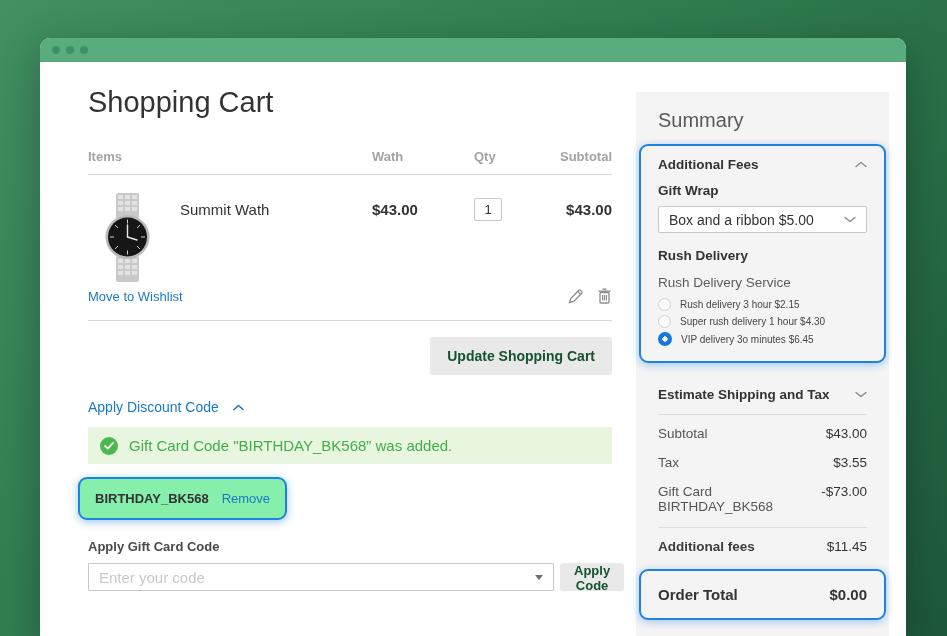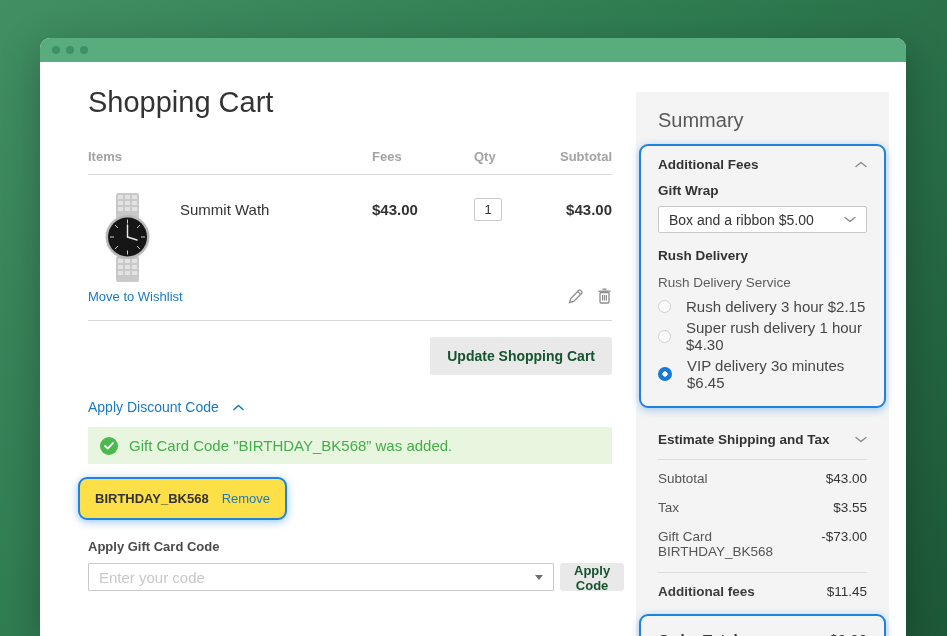--- a/index.html
+++ b/index.html
@@ -52,21 +52,21 @@
   .banner {
     margin-top:12px; background:#e8f6df; height:37px; display:flex; align-items:center;
     padding:0 12px; gap:11px; color:#43ae49; font-size:15px;
   }
   .check-circle {
     width:18px; height:18px; border-radius:50%; background:#4cb950; flex:0 0 auto;
     display:flex; align-items:center; justify-content:center;
   }
   .chip {
     margin-top:13px; margin-left:-10px; display:inline-flex; align-items:center; gap:13px;
-    background:#fde047; border:2px solid #1e82e0; border-radius:9px; padding:12px 15px;
+    background:#86efac; border:2px solid #1e82e0; border-radius:9px; padding:12px 15px;
     box-shadow:0 2px 8px rgba(30,130,224,.45);
   }
   .chip-code { font-size:13px; font-weight:700; color:#333; }
   .chip-remove { font-size:13px; }
   .gift-label { margin-top:19px; font-size:13px; font-weight:700; color:#4a4a4a; }
   .code-row { margin-top:9px; display:flex; }
   .code-input-wrap { position:relative; }
   .code-input {
     width:466px; height:28px; border:1px solid #c9c9c9; border-radius:1px;
     padding:0 26px 0 10px; font-size:15px; color:#333; font-family:inherit;
@@ -88,21 +88,21 @@
   }
   .sec-head { display:flex; justify-content:space-between; align-items:center; font-size:13.5px; font-weight:700; color:#333; cursor:pointer; }
   .sub-label { margin-top:11px; font-size:13.5px; font-weight:700; color:#333; }
   .select {
     margin-top:8px; height:27px; background:#fff; border:1px solid #c9c9c9; border-radius:2px;
     display:flex; align-items:center; justify-content:space-between; padding:0 10px;
     font-size:14px; color:#333; cursor:pointer;
   }
   .muted-label { margin-top:12px; font-size:13.5px; color:#5c5c5c; }
   .radio-group { margin-top:8px; display:flex; flex-direction:column; gap:4px; }
-  .radio-row { display:flex; align-items:center; gap:15px; font-size:15px; color:#474747; cursor:pointer; }
+  .radio-row { display:flex; align-items:center; gap:9px; font-size:10px; color:#474747; cursor:pointer; }
   .radio { width:13px; height:13px; border-radius:50%; border:1px solid #cfcfcf; background:#fbfbfb; flex:0 0 auto; }
   .radio.selected { width:14px; height:14px; border:none; background:radial-gradient(circle,#fff 0 2.4px,#1678da 2.9px 100%); }
   .estimate-head { margin-top:24px; }
   .divider { border-top:1px solid #ddd; margin-top:12px; }
   .totals { margin-top:4px; }
   .t-row { display:flex; justify-content:space-between; padding:7px 0; font-size:13.5px; }
   .t-row .t-label { color:#555; }
   .t-row .t-value { color:#333; }
   .t-row.bold-label .t-label { font-weight:700; color:#3d3d3d; }
   .order-box {
@@ -122,21 +122,21 @@
     <span class="dot"></span>
     <span class="dot"></span>
   </div>
   <div class="content">
 
     <div class="main">
       <h1 class="page-title">Shopping Cart</h1>
 
       <div class="thead">
         <div>Items</div>
-        <div>Fees</div>
+        <div>Wath</div>
         <div>Qty</div>
         <div class="col-subtotal">Subtotal</div>
       </div>
 
       <div class="trow">
         <div class="item-cell">
           <svg class="watch-img" viewBox="0 0 57 93">
             <rect x="17" y="2" width="23" height="26" rx="2" fill="#c9c9c9"></rect>
             <rect x="17" y="65" width="23" height="26" rx="2" fill="#c9c9c9"></rect>
             <g fill="#e3e3e3">

